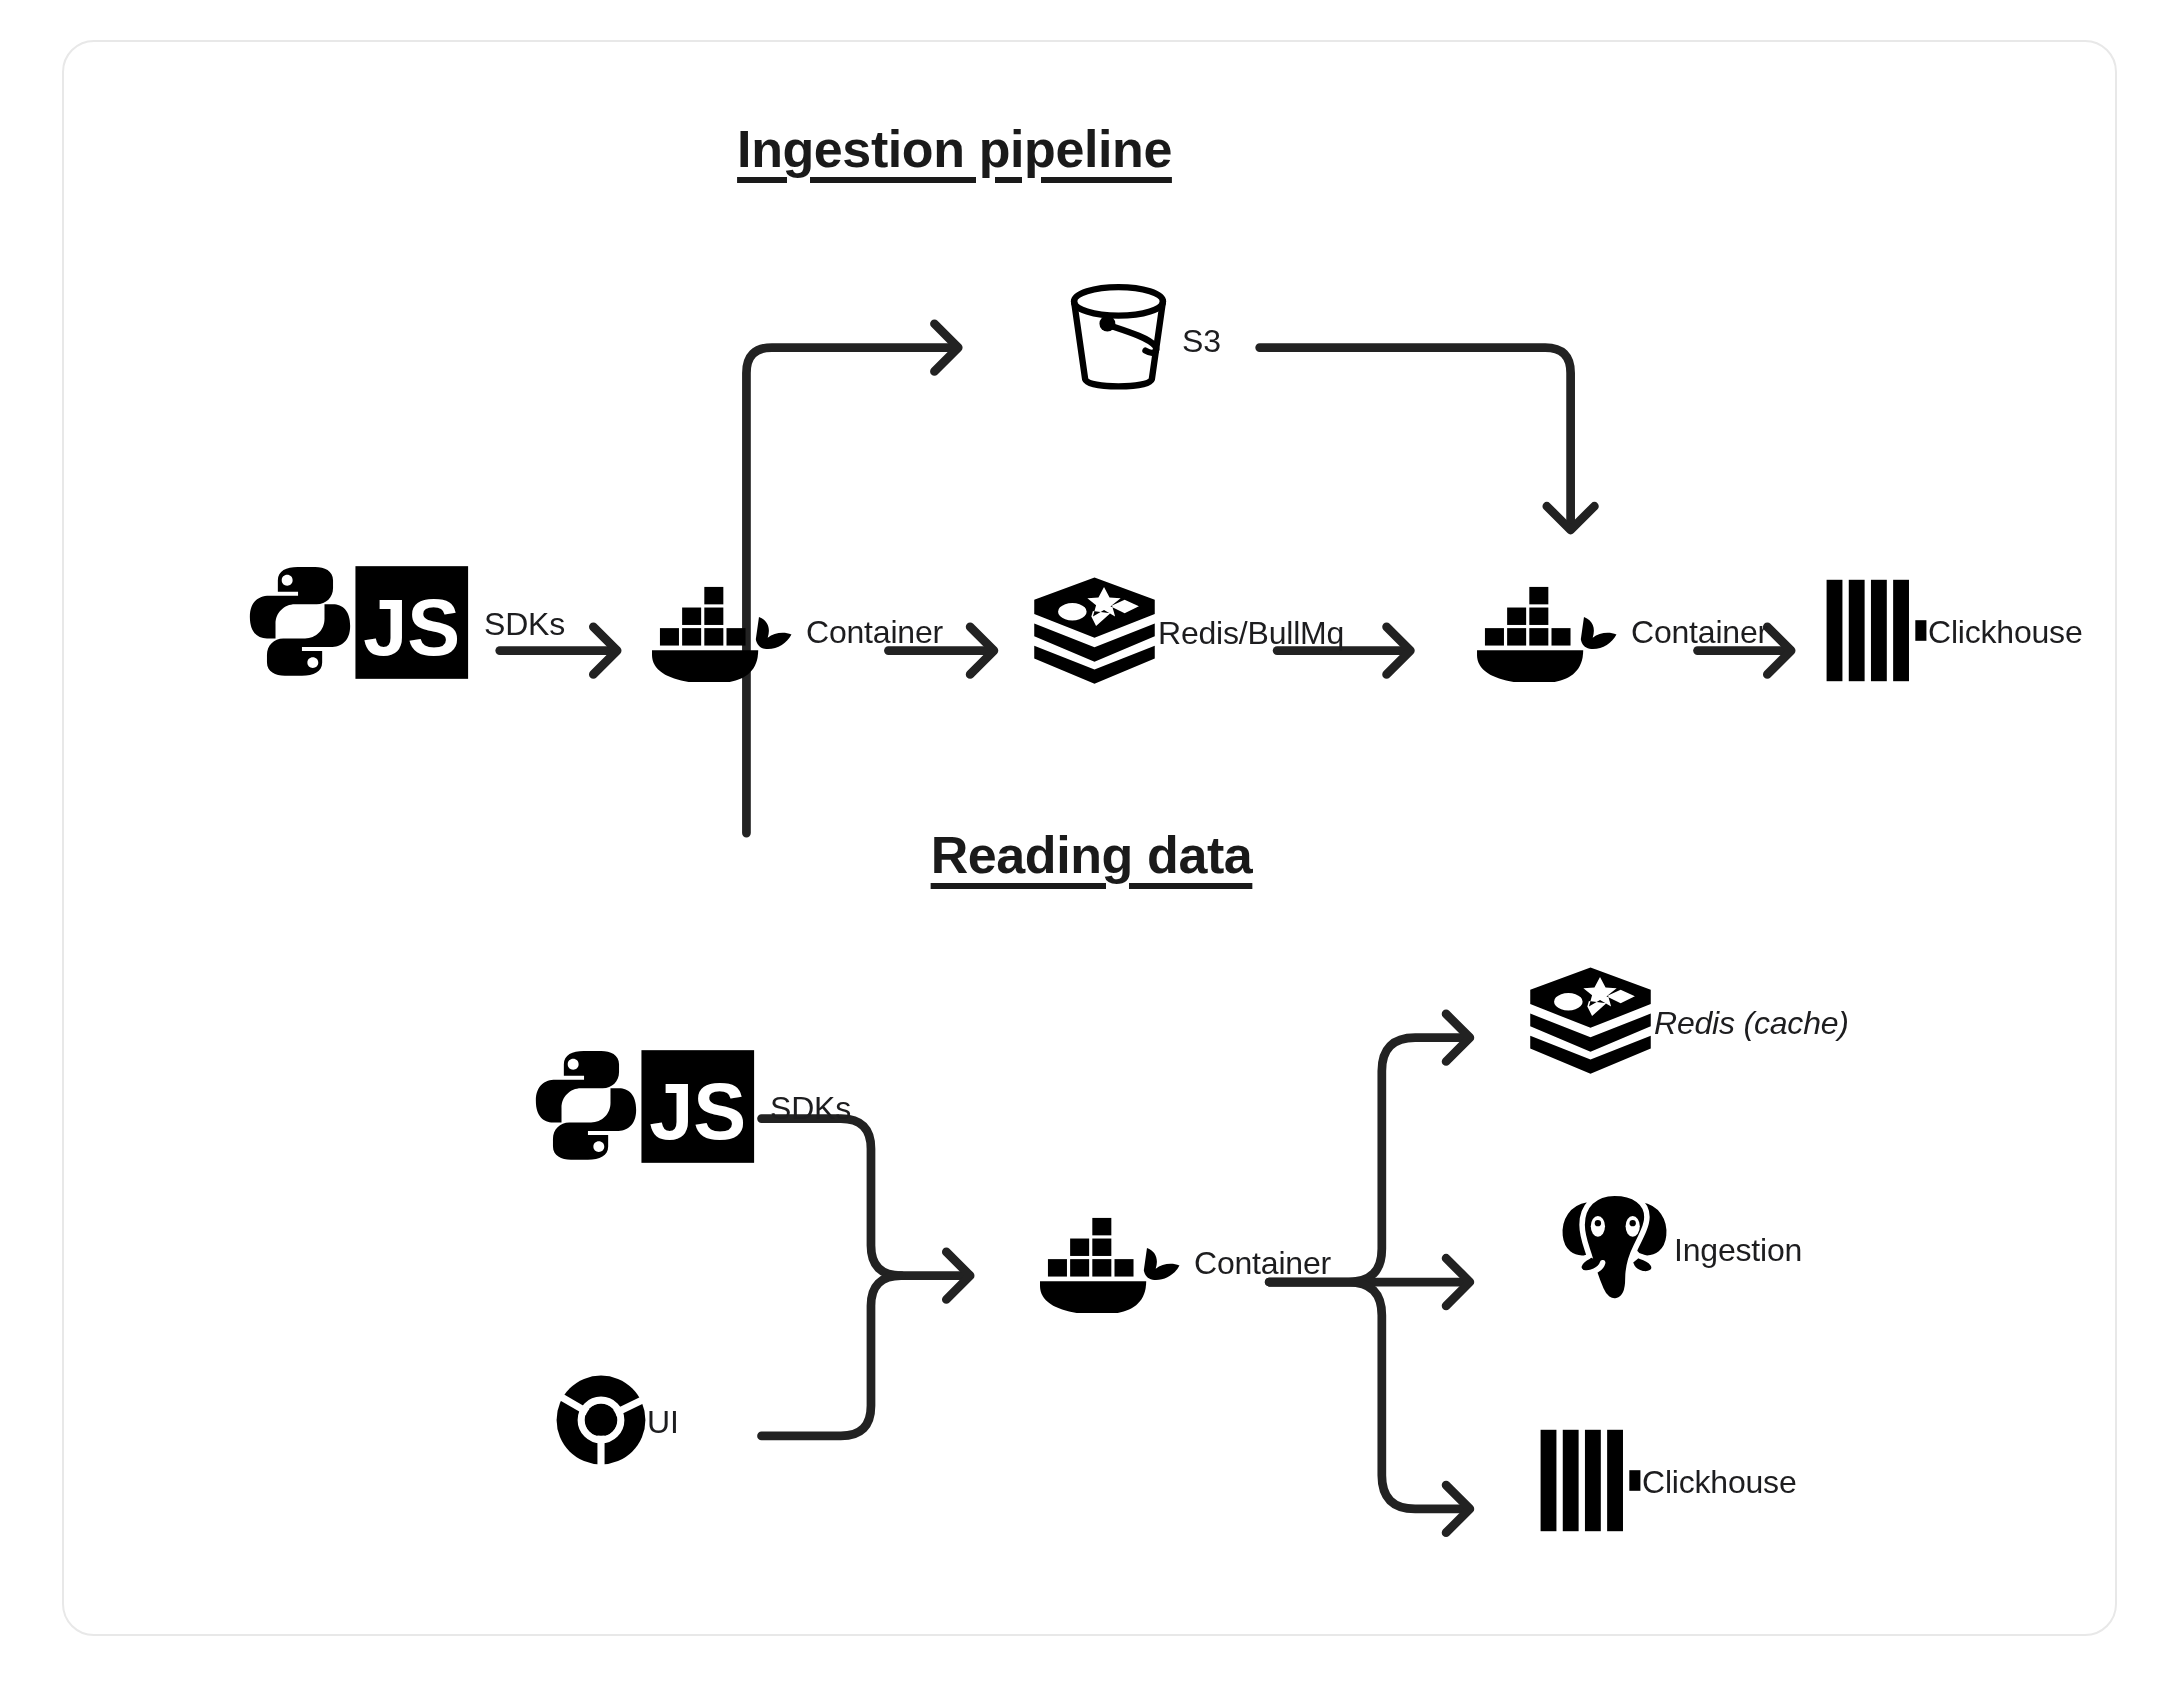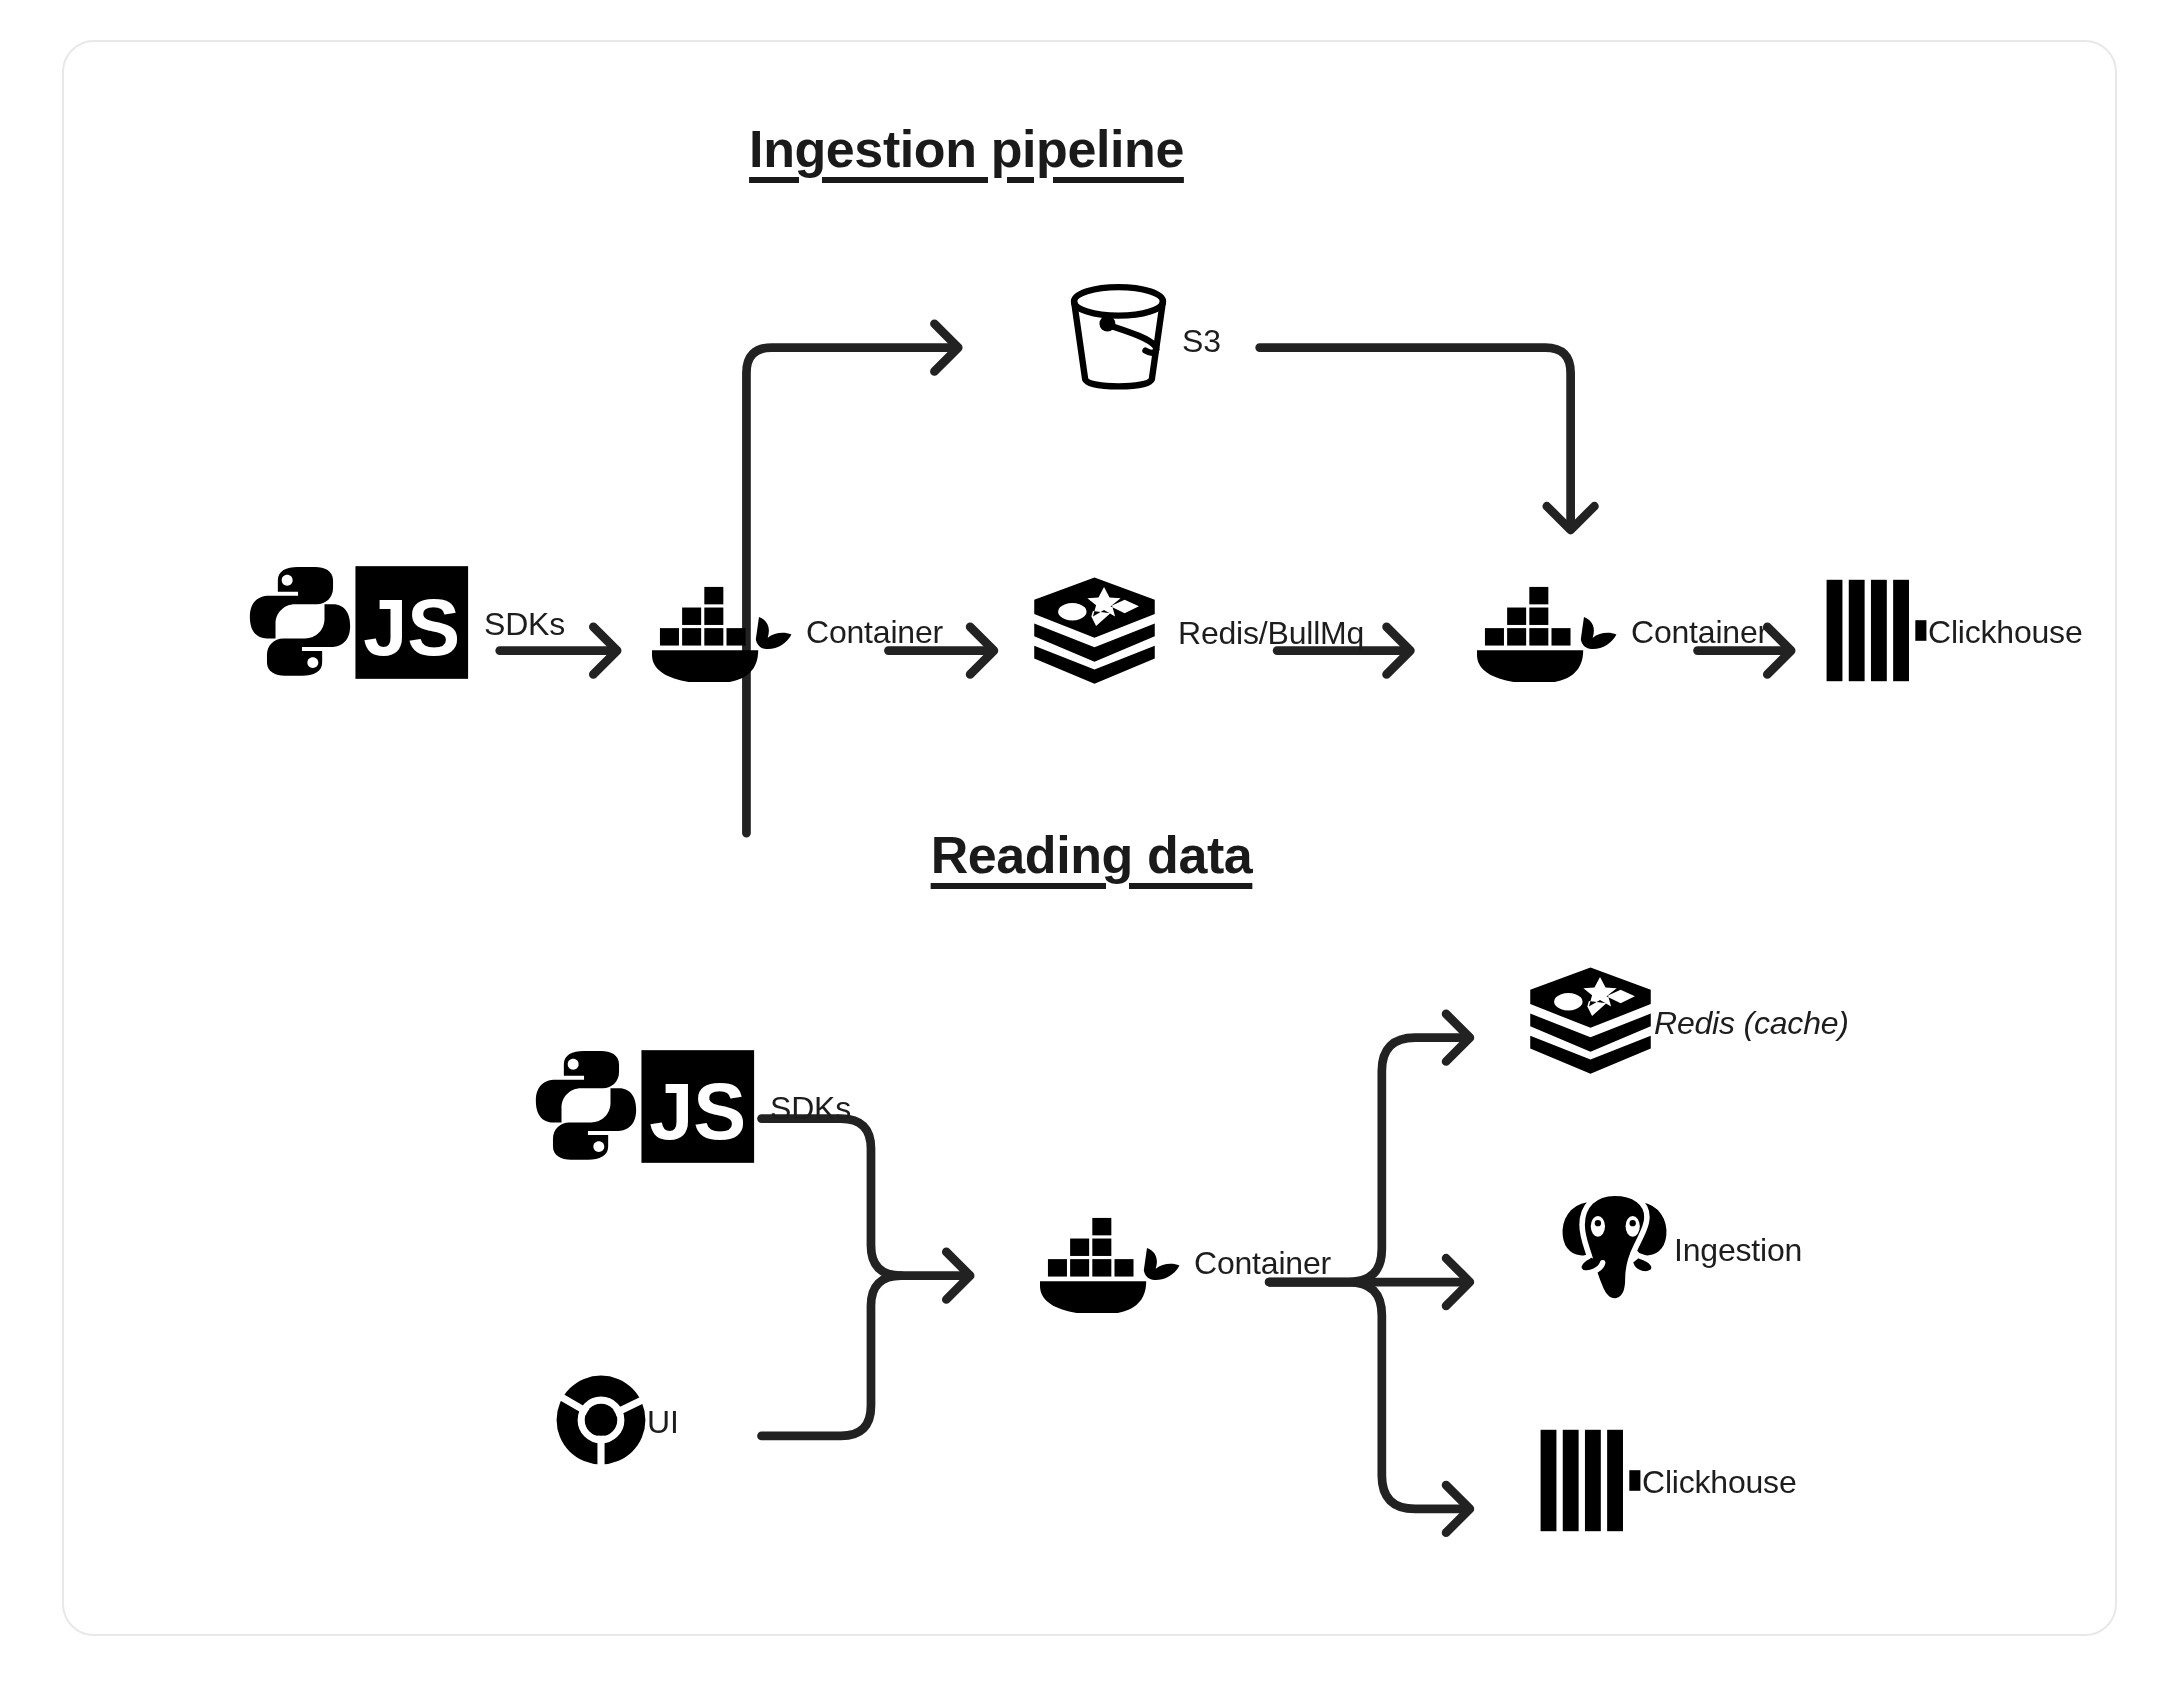--- a/index.html
+++ b/index.html
@@ -43,21 +43,21 @@
     font-weight: bold;
     color: #1a1a1a;
     text-decoration: underline;
     text-decoration-thickness: 5.6px;
     text-underline-offset: 9.5px;
     white-space: nowrap;
     letter-spacing: -0.4px;
   }
   #title-ingestion {
     top: 119px;
-    left: 12px;
+    left: 0;
     width: 1909px;
     text-align: center;
     font-size: 52px;
   }
   #title-reading {
     top: 825px;
     left: 0;
     width: 2183px;
     text-align: center;
     font-size: 52px;
@@ -205,21 +205,21 @@
           <ellipse cx="80" cy="32" rx="56" ry="18"></ellipse>
           <path d="M24,32 L38,130 C42,142 118,142 122,130 L136,32"></path>
           <path d="M68,62 C92,70 118,78 126,88 C131,95 124,100 114,94"></path>
         </g>
         <circle cx="66" cy="60" r="10" fill="#000000"></circle>
       </svg>
     </div>
     <div class="node-label">S3</div>
   </div>
 
-  <div class="node" style="left:1031px; top:576px; width:246px;gap:20px;">
+  <div class="node" style="left:1031px; top:576px; width:246px;">
     <div class="icon-box">
       <svg width="127" height="111" viewBox="0 0 160 140">
         <g fill="#000000">
 
           <path d="M4,88 L80,118 L156,88 L156,104 L80,136 L4,104 Z"></path>
 
           <path d="M4,60 L80,90 L156,60 L156,76 L80,108 L4,76 Z"></path>
 
           <path d="M80,2 L156,30 L156,48 L80,78 L4,48 L4,30 Z
                    M52,34 a18,11 0 1,0 0.1,0 Z

